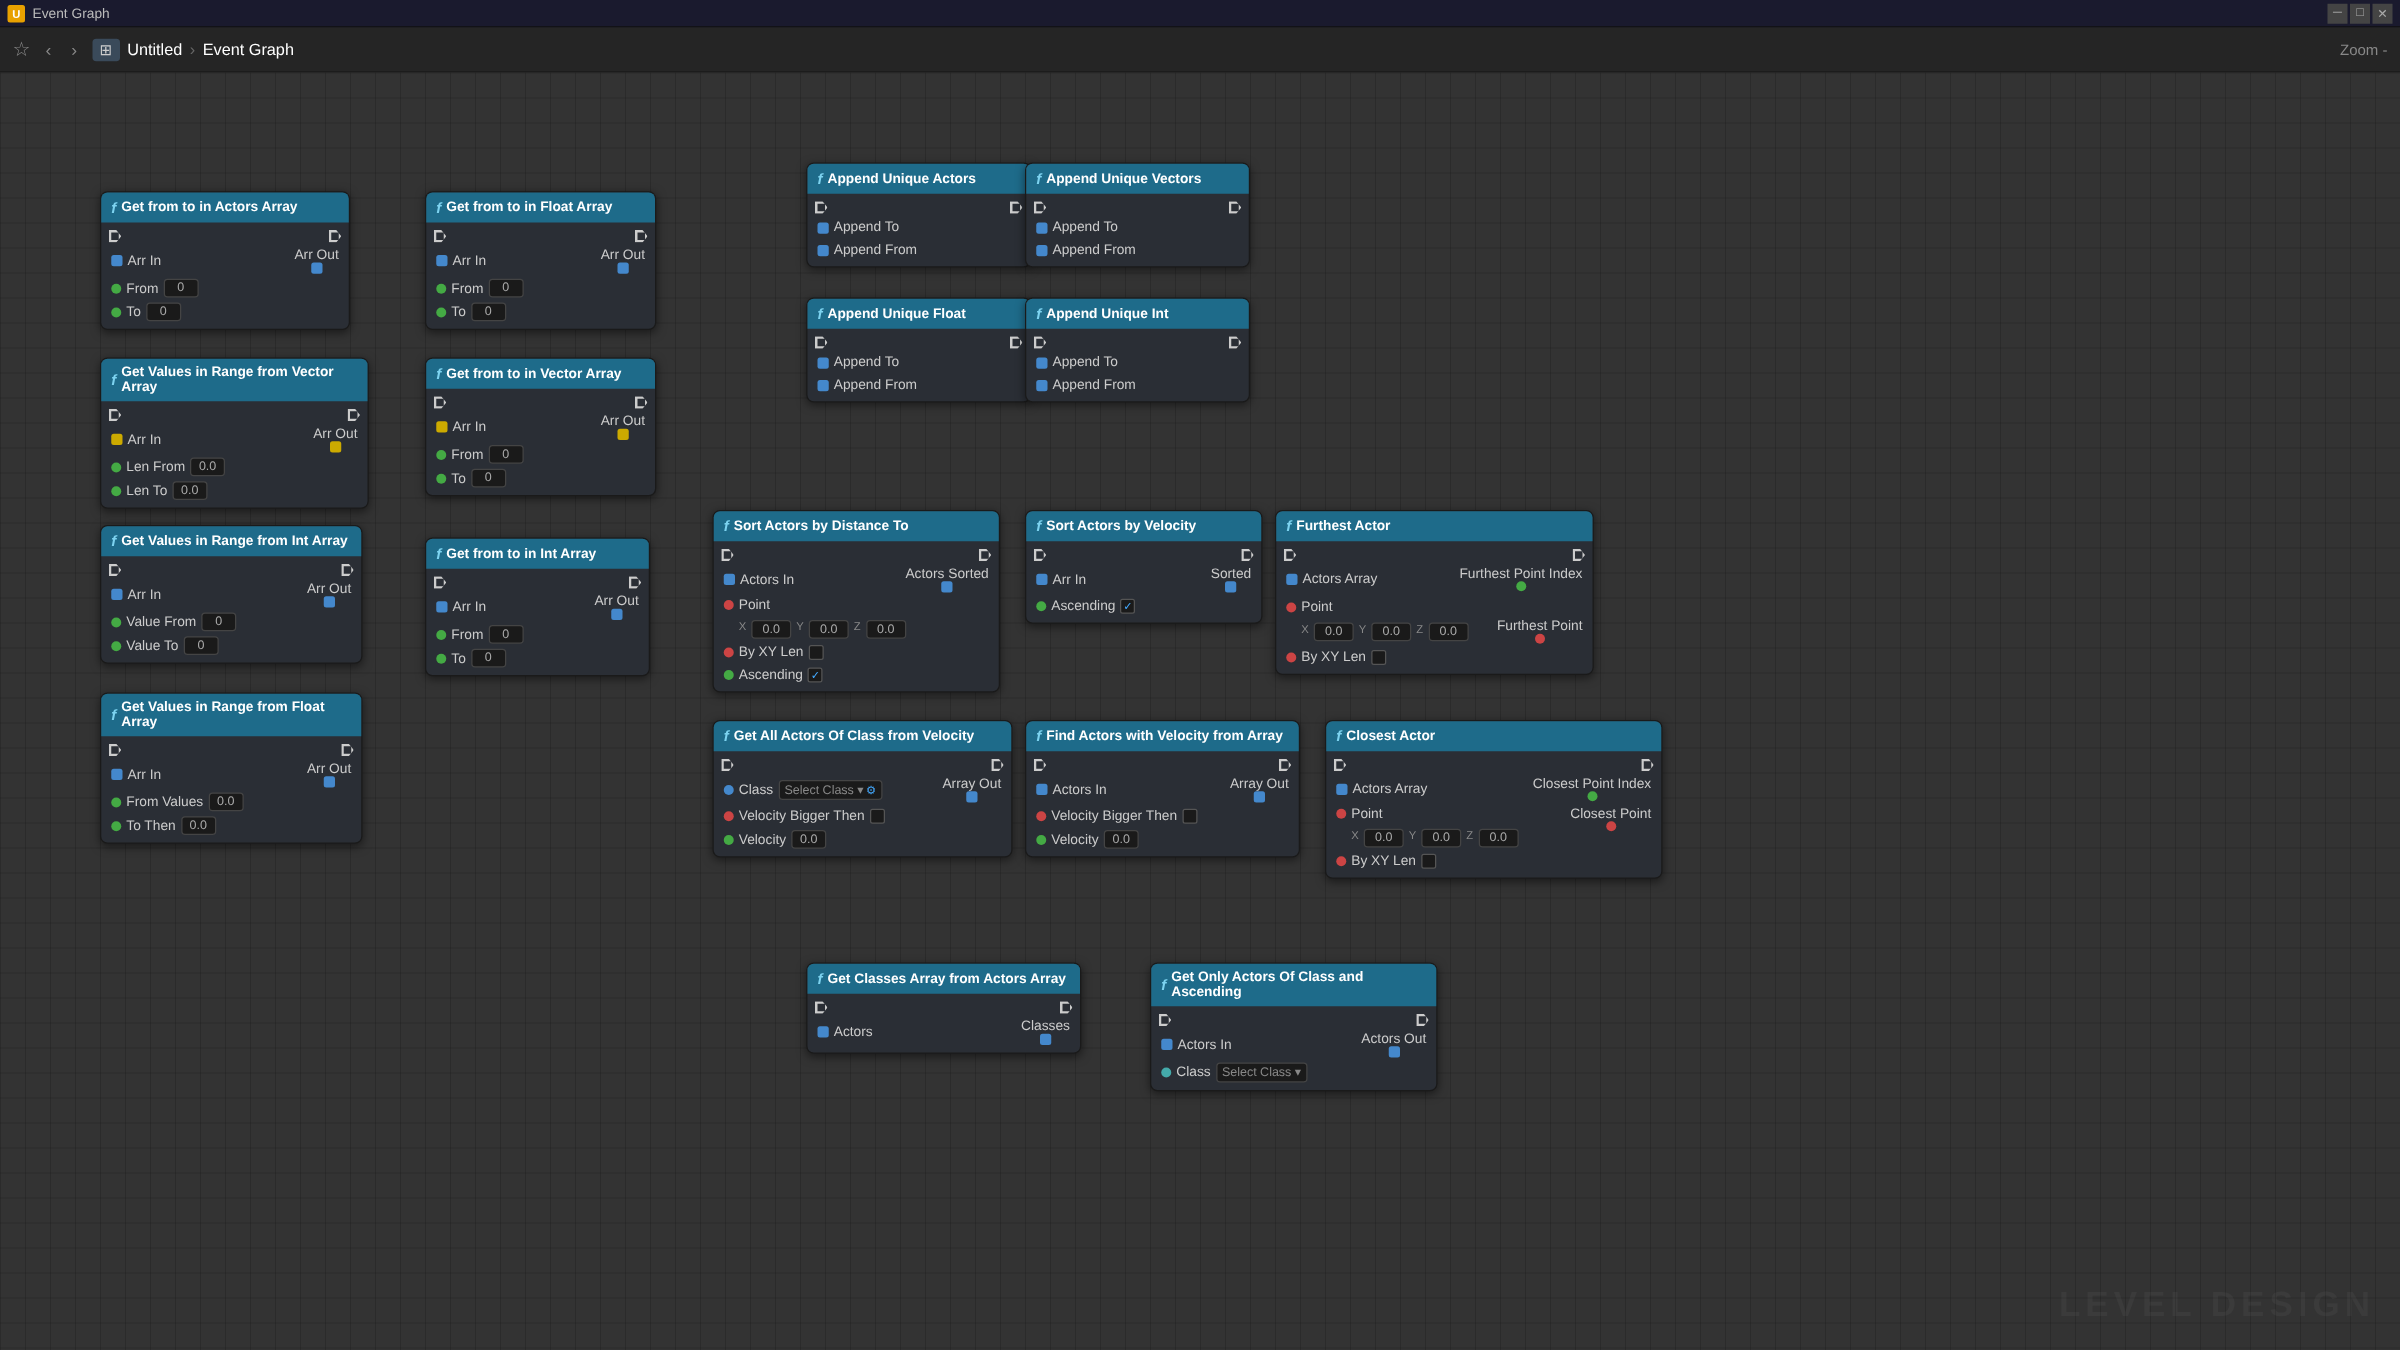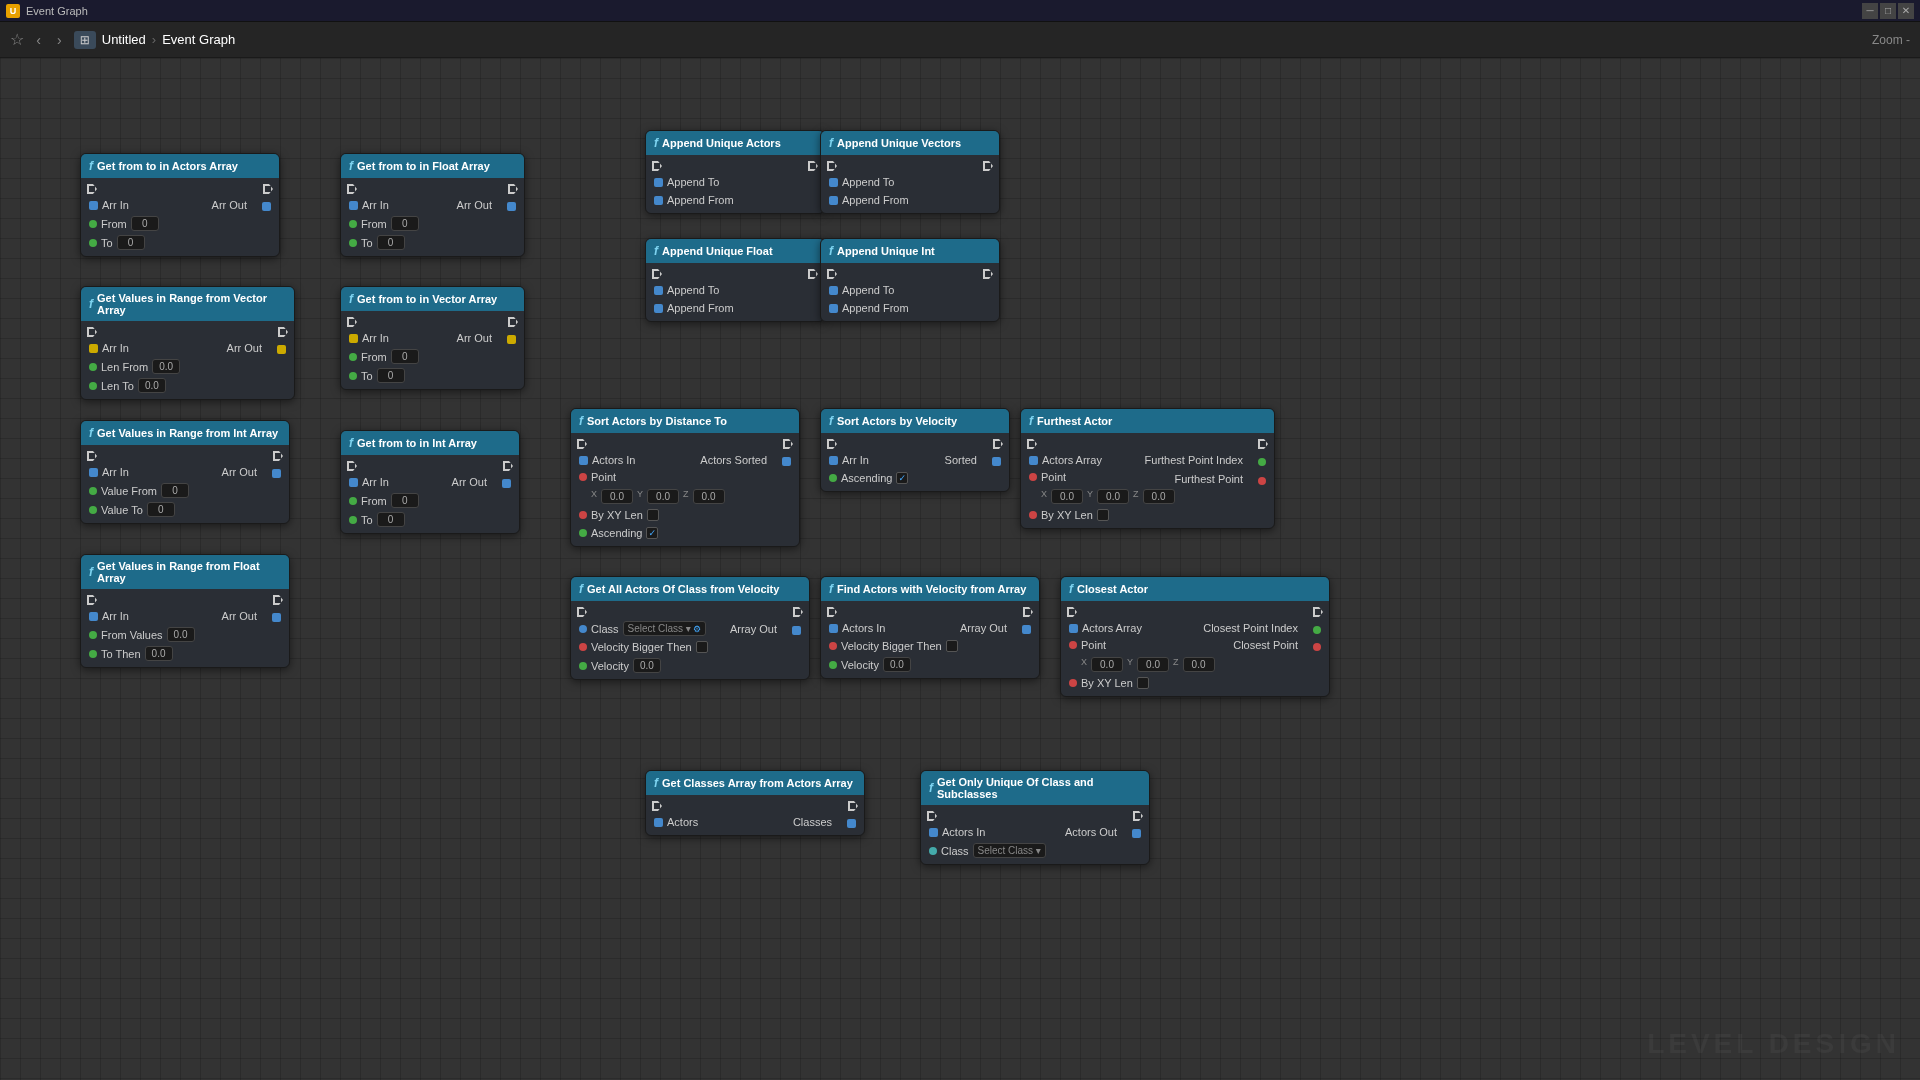--- a/index.html
+++ b/index.html
@@ -114,21 +114,21 @@
       padding: 4px 0;
     }
     .node-row {
       display: flex;
       align-items: center;
       justify-content: space-between;
       padding: 2px 8px;
       min-height: 18px;
     }
     .node-row-left { display: flex; align-items: center; gap: 4px; }
-    .node-row-right { display: flex; align-items: flex-end; gap: 15px; }
+    .node-row-right { display: flex; align-items: center; gap: 0; flex-direction: column; }
 
     
     .exec-row {
       display: flex; align-items: center; justify-content: space-between;
       padding: 2px 6px;
     }
     .exec-pin {
       width: 10px; height: 10px;
       border: 2px solid #ccc;
       clip-path: polygon(0 0, 60% 0, 100% 50%, 60% 100%, 0 100%);
@@ -656,21 +656,21 @@
           </div>
           <div style="display:flex; gap:4px; margin-left:12px; margin-top:2px;">
             <span style="font-size:9px; color:#888;">X</span>
             <span class="val-box" style="min-width:32px;">0.0</span>
             <span style="font-size:9px; color:#888;">Y</span>
             <span class="val-box" style="min-width:32px;">0.0</span>
             <span style="font-size:9px; color:#888;">Z</span>
             <span class="val-box" style="min-width:32px;">0.0</span>
           </div>
         </div>
-        <div class="node-row-right" style="align-self:flex-start; margin-top:2px;">
+        <div class="node-row-right" style="align-self:flex-start; margin-top:18px;">
           <span>Furthest Point</span>
           <span class="pin-dot red"></span>
         </div>
       </div>
       <div class="node-row">
         <div class="node-row-left">
           <span class="pin-dot red"></span>
           <span>By XY Len</span>
           <span class="cb"></span>
         </div>
@@ -862,21 +862,21 @@
           <span>Classes</span>
           <span class="pin-square blue"></span>
         </div>
       </div>
     </div>
   </div>
 
   <div class="node" style="left:920px; top:712px; width:230px;">
     <div class="node-header header-blue">
       <span class="func-icon">f</span>
-      <span>Get Only Unique Of Class and Subclasses</span>
+      <span>Get Only Actors Of Class and Ascending</span>
     </div>
     <div class="node-body">
       <div class="exec-row">
         <span class="exec-pin"></span>
         <span class="exec-pin"></span>
       </div>
       <div class="node-row">
         <div class="node-row-left">
           <span class="pin-square blue"></span>
           <span>Actors In</span>

